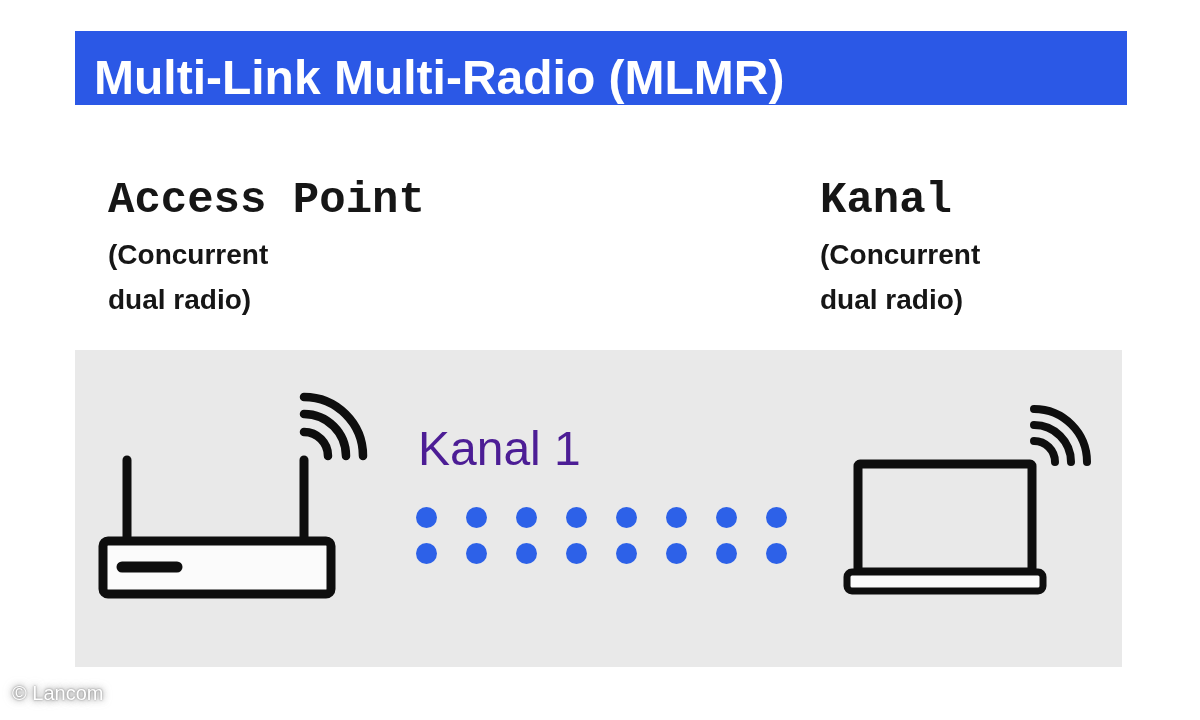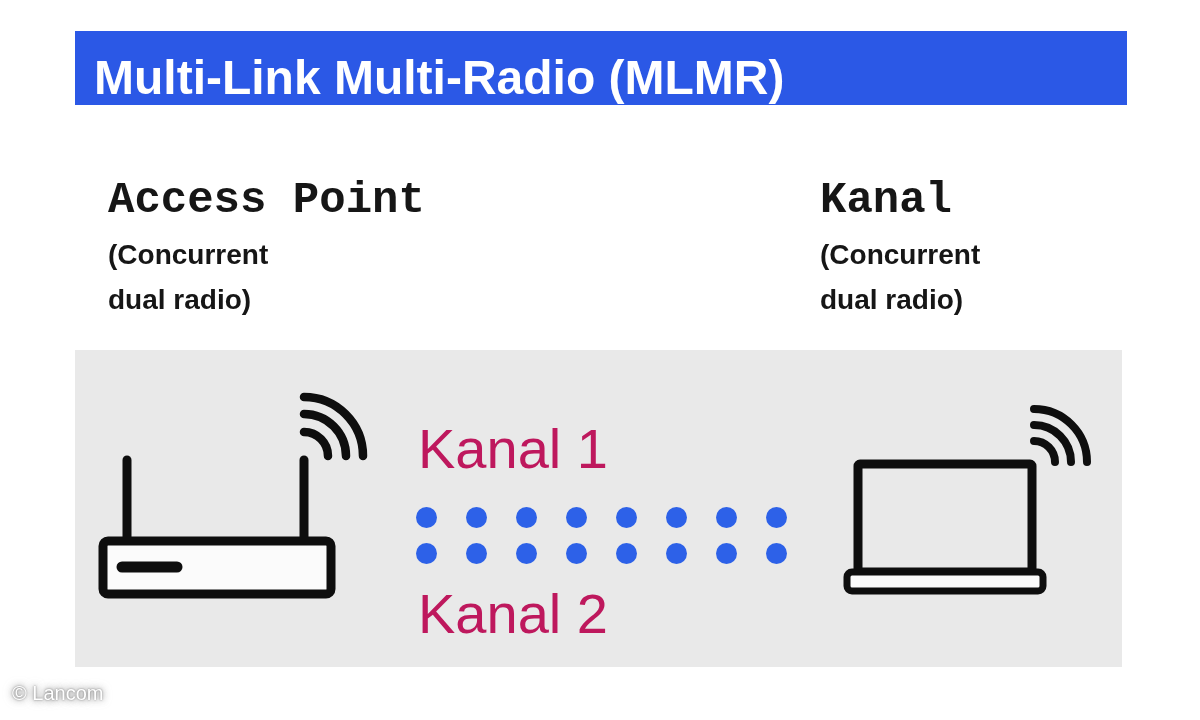--- a/index.html
+++ b/index.html
@@ -58,23 +58,23 @@
   .panel {
     position: absolute;
     left: 75px;
     top: 350px;
     width: 1047px;
     height: 317px;
     background: var(--panel-bg, #e9e9e9);
   }
   .kanal {
     position: absolute;
-    font-size: 56px;
+    font-size: 48px;
     line-height: 50px;
-    color: #be185d;
+    color: #4c1d95;
     white-space: nowrap;
   }
   .kanal1 { left: 418px; top: 424px; }
   .kanal2 { left: 418px; top: 589px; }
   .dots-row {
     position: absolute;
     left: 416px;
     display: flex;
     gap: 29px;
   }
@@ -161,21 +161,20 @@
       <span class="dot"></span>
       <span class="dot"></span>
       <span class="dot"></span>
       <span class="dot"></span>
       <span class="dot"></span>
       <span class="dot"></span>
       <span class="dot"></span>
       <span class="dot"></span>
     </div>
 
-  <div class="kanal kanal2">Kanal 2</div>
 
   <svg class="laptop-svg" width="256" height="200" viewBox="0 0 256 200" fill="none" xmlns="http://www.w3.org/2000/svg">
     <g stroke="#0e0e0e" stroke-width="8" stroke-linecap="round" fill="none">
       <path d="M 194 41 A 21 21 0 0 1 215 62"></path>
       <path d="M 194 25 A 37 37 0 0 1 231 62"></path>
       <path d="M 194 9 A 53 53 0 0 1 247 62"></path>
     </g>
     <rect x="18" y="64" width="174" height="108" rx="2" fill="none" stroke="#0e0e0e" stroke-width="9" stroke-linejoin="round"></rect>
     <rect x="7" y="172" width="196" height="19" rx="5" fill="#fbfbfb" stroke="#0e0e0e" stroke-width="7" stroke-linejoin="round"></rect>
   </svg>

